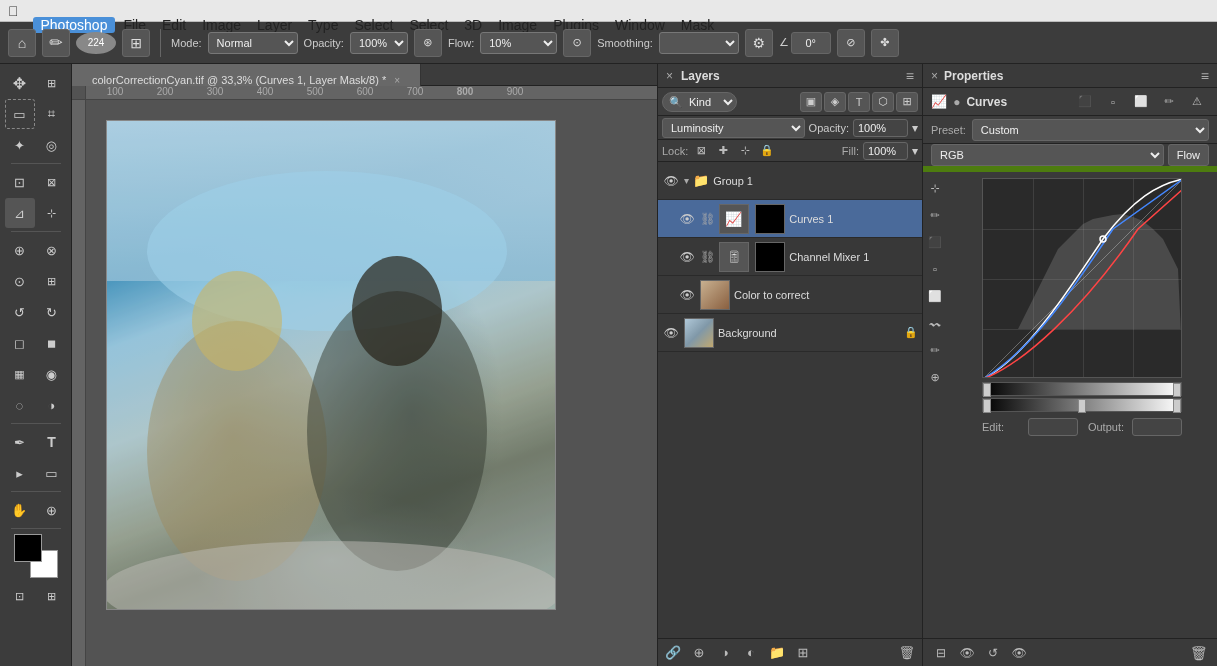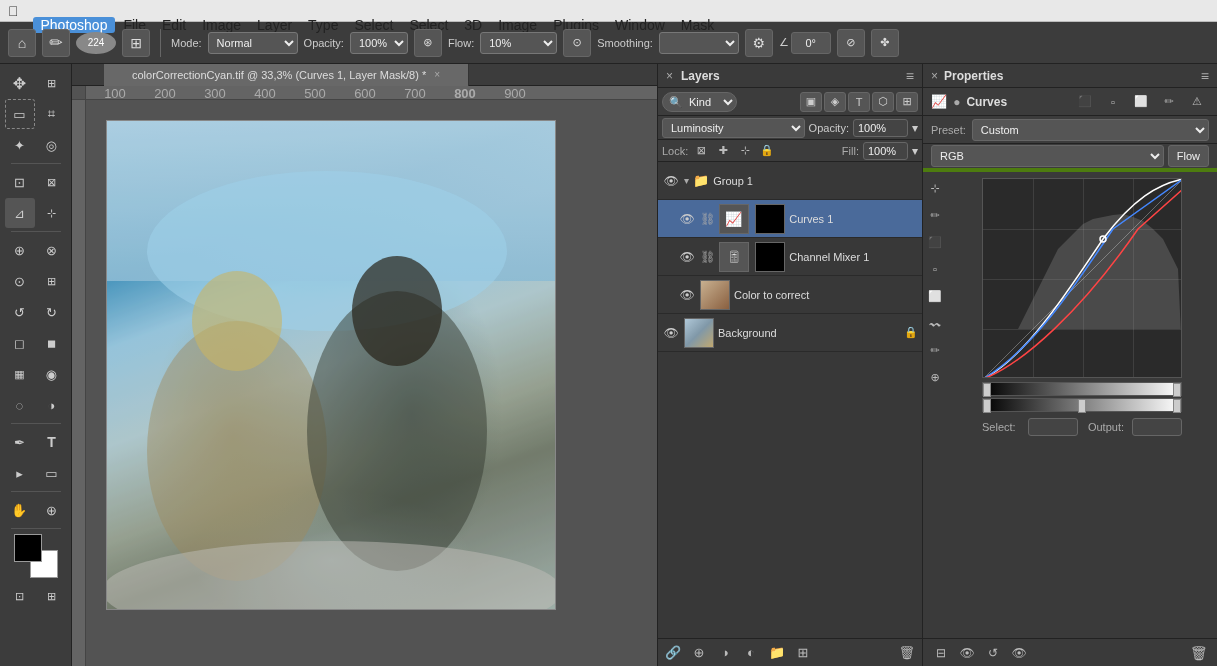--- a/index.html
+++ b/index.html
@@ -54,38 +54,37 @@
 
     
     #canvas-area {
       flex: 1; height: 100%; background: #535353; overflow: hidden; position: relative;
     }
     #tab-bar {
       width: 100%; height: 22px; background: #3c3c3c; display: flex; align-items: center;
       border-bottom: 1px solid #222;
     }
     .tab {
-      height: 22px; padding: 0 28px; background: #555; color: #ddd; font-size: 11px;
-      display: flex; align-items: center; border-right: 1px solid #333; cursor: pointer;
+      height: 22px; padding: 0 20px; background: #555; color: #ddd; font-size: 11px;
+      display: flex; align-items: flex-end; border-right: 1px solid #333; cursor: pointer;
       white-space: nowrap;
-      margin-left: 32px;
     }
     .tab.active { background: #686868; }
     .tab-close { margin-left: 8px; color: #aaa; font-size: 10px; }
     #ruler-h {
       width: 100%; height: 14px; background: #646464; border-bottom: 1px solid #444;
       display: flex; align-items: center; overflow: hidden; padding-left: 18px;
     }
     #ruler-v {
       width: 14px; height: calc(100% - 36px); background: #646464; border-right: 1px solid #444;
       position: absolute; left: 0; top: 36px;
       display: flex; flex-direction: column; align-items: center;
     }
     .ruler-marks { display: flex; width: 100%; height: 14px; }
-    .ruler-mark { font-size: 13px; color: #aaa; flex-shrink: 0; text-align: center; }
+    .ruler-mark { font-size: 10px; color: #aaa; flex-shrink: 0; text-align: center; }
     #canvas-content {
       position: absolute; left: 14px; top: 36px;
       width: calc(100% - 14px); height: calc(100% - 36px);
       overflow: hidden; display: flex; align-items: flex-start; justify-content: flex-start;
       padding: 20px;
     }
     #photo-canvas {
       width: 450px; height: 490px; border: 1px solid #888; position: relative; overflow: hidden;
     }
     
@@ -200,21 +199,21 @@
       background: #3c3c3c; border-bottom: 1px solid #222;
     }
     .preset-label { color: #aaa; font-size: 11px; }
     .preset-select {
       flex: 1; height: 22px; background: #555; border: 1px solid #666; border-radius: 3px;
       color: #eee; font-size: 11px; padding: 0 4px;
     }
 
     .channel-row {
       height: 28px; display: flex; align-items: center; padding: 0 8px; gap: 4px;
-      background: #3c3c3c; border-bottom: 4px solid #4d7c0f;
+      background: #3c3c3c; border-bottom: 6px solid #4d7c0f;
     }
     .channel-select {
       flex: 1; height: 22px; background: #555; border: 1px solid #666; border-radius: 3px;
       color: #eee; font-size: 11px; padding: 0 4px;
     }
     .auto-btn {
       height: 22px; padding: 0 8px; background: #555; border: 1px solid #666; border-radius: 3px;
       color: #eee; font-size: 11px; cursor: pointer;
     }
     #curves-graph {
@@ -649,21 +648,21 @@
             <div class="slider-handle" style="right:0px;"></div>
           </div>
 
           <div class="gradient-slider" style="margin-top:2px;">
             <div class="slider-handle" style="left:0px;"></div>
             <div class="slider-handle" style="left:48%;"></div>
             <div class="slider-handle" style="right:0px;"></div>
           </div>
 
           <div class="io-row">
-            <span class="io-label">Select:</span>
+            <span class="io-label">Edit:</span>
             <div class="io-value"></div>
             <span class="io-label" style="text-align:right;">Output:</span>
             <div class="io-value"></div>
           </div>
         </div>
       </div>
 
       <div class="props-icons-row" style="height:28px;display:flex;align-items:center;gap:2px;padding:0 6px;background:#3a3a3a;border-top:1px solid #222;">
         <div class="pi-btn" style="font-size:12px;">⊟</div>
         <div class="pi-btn" style="font-size:12px;">👁</div>

